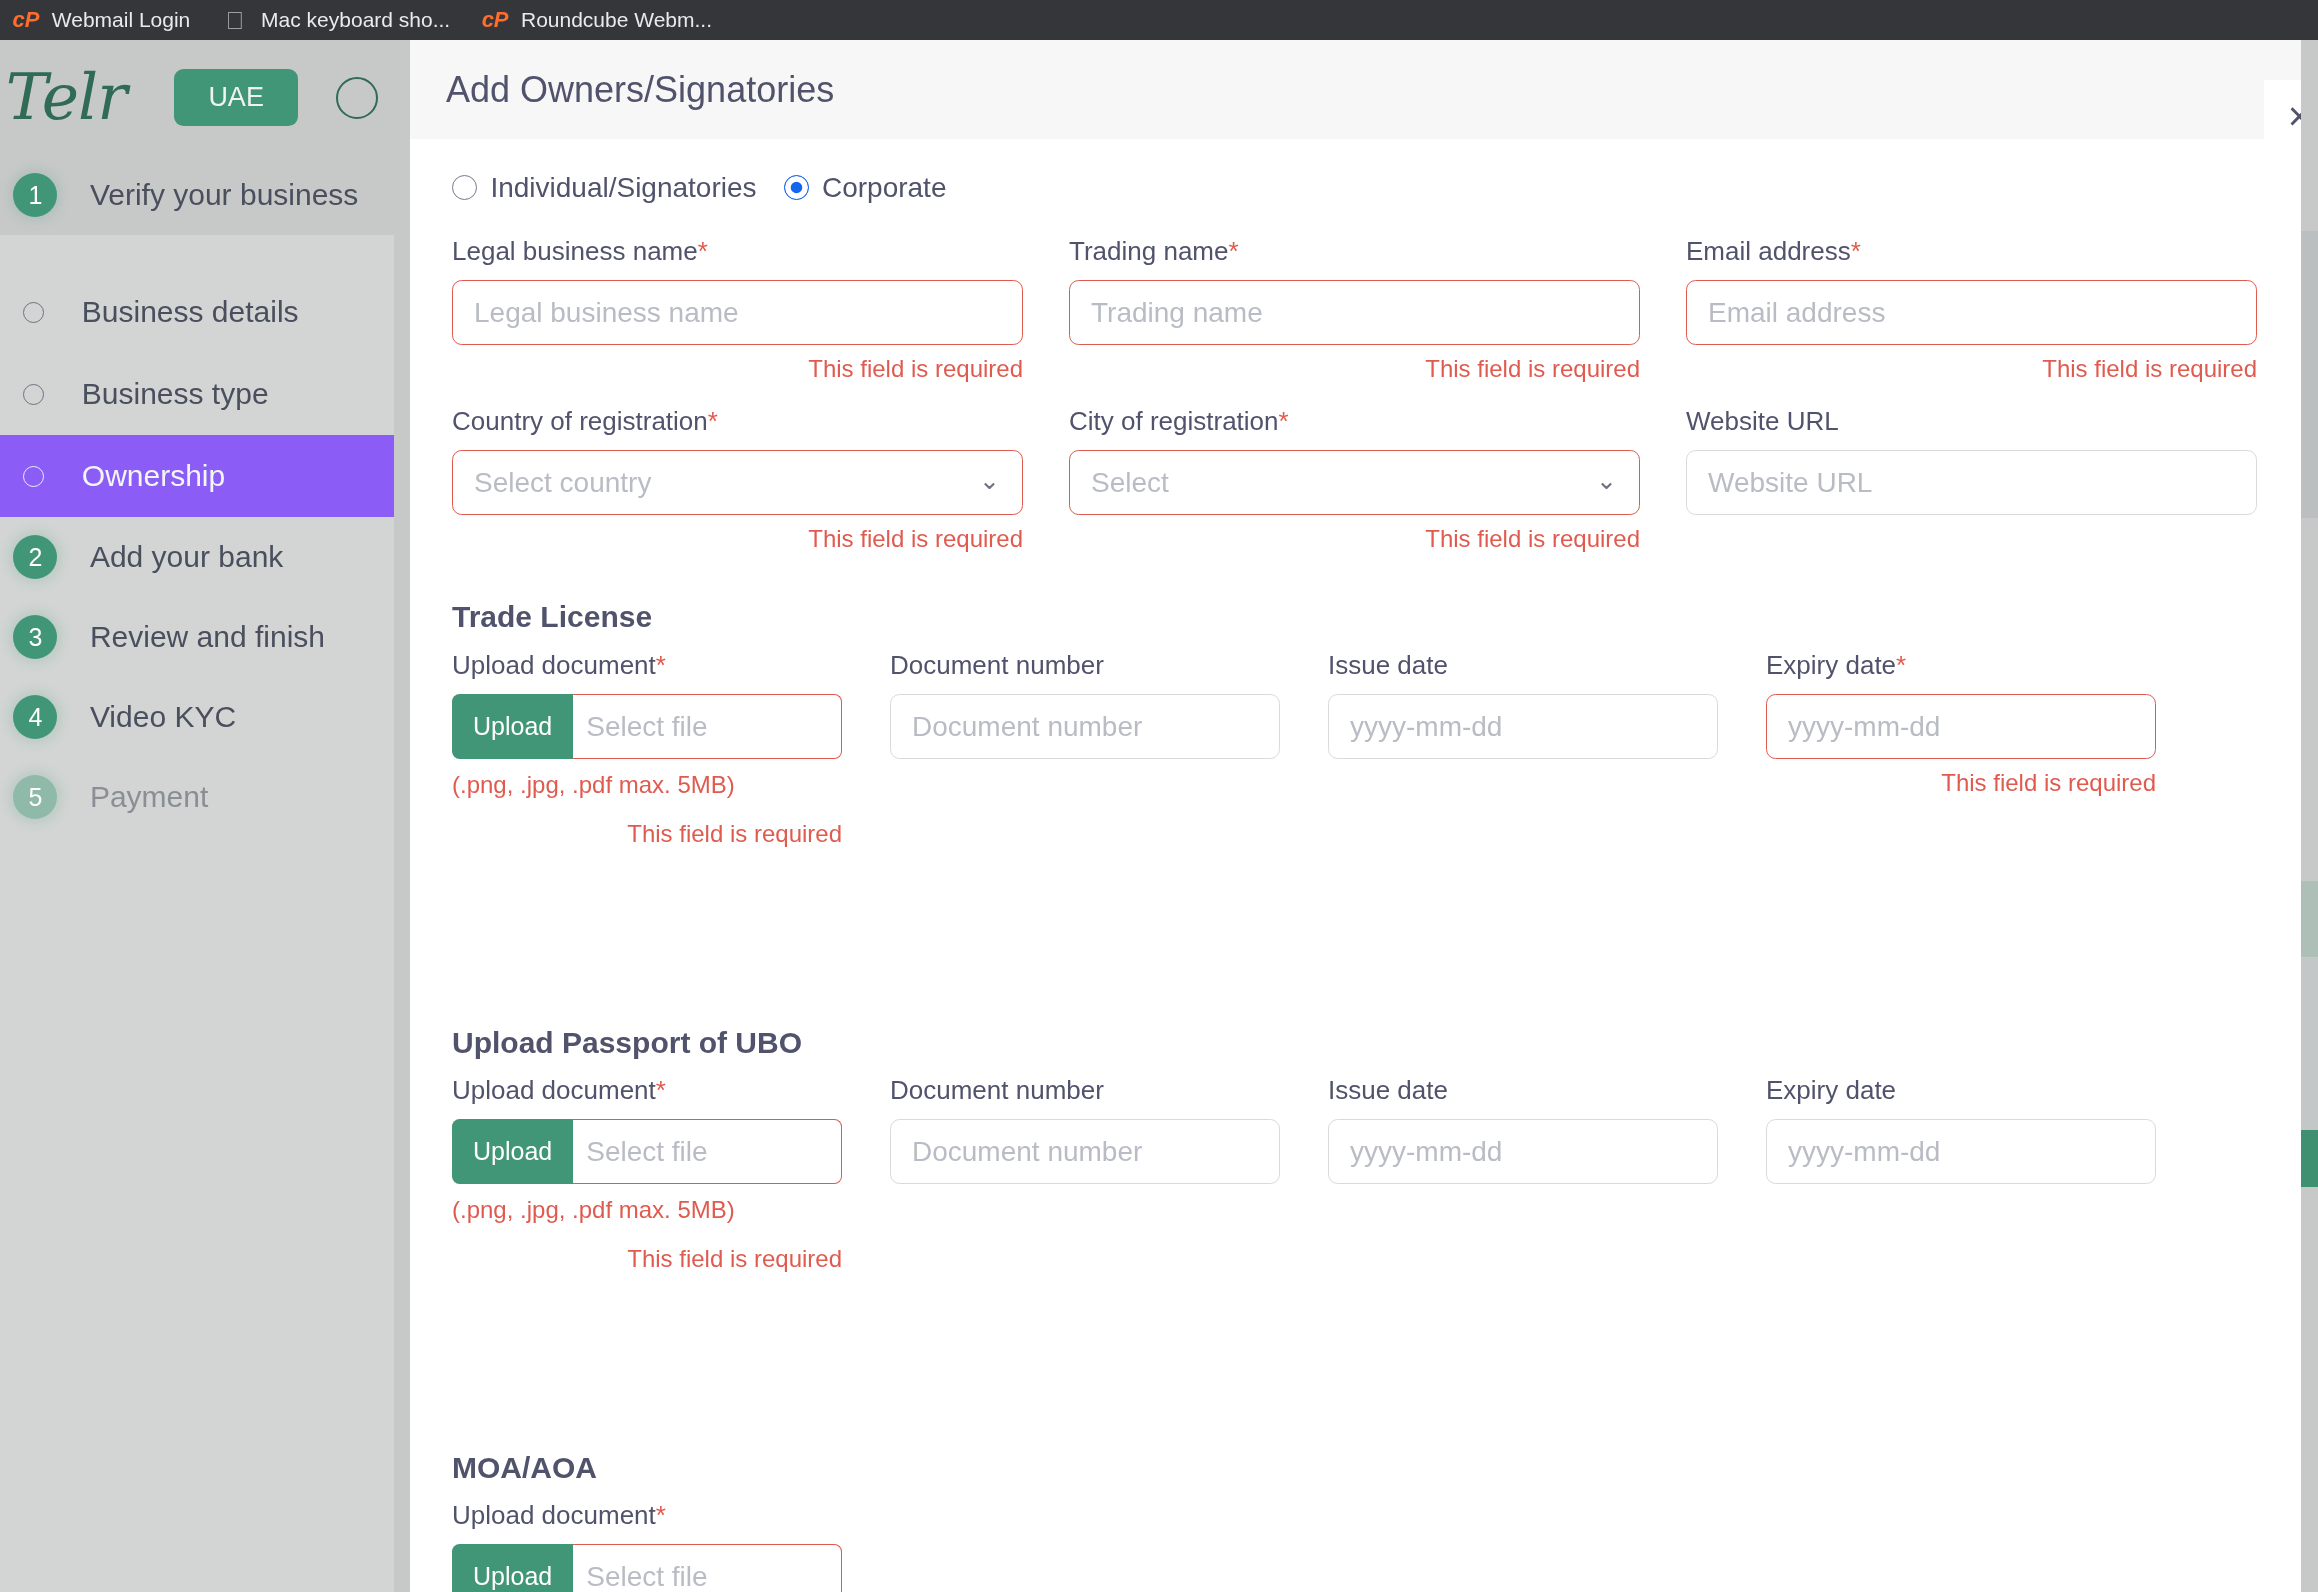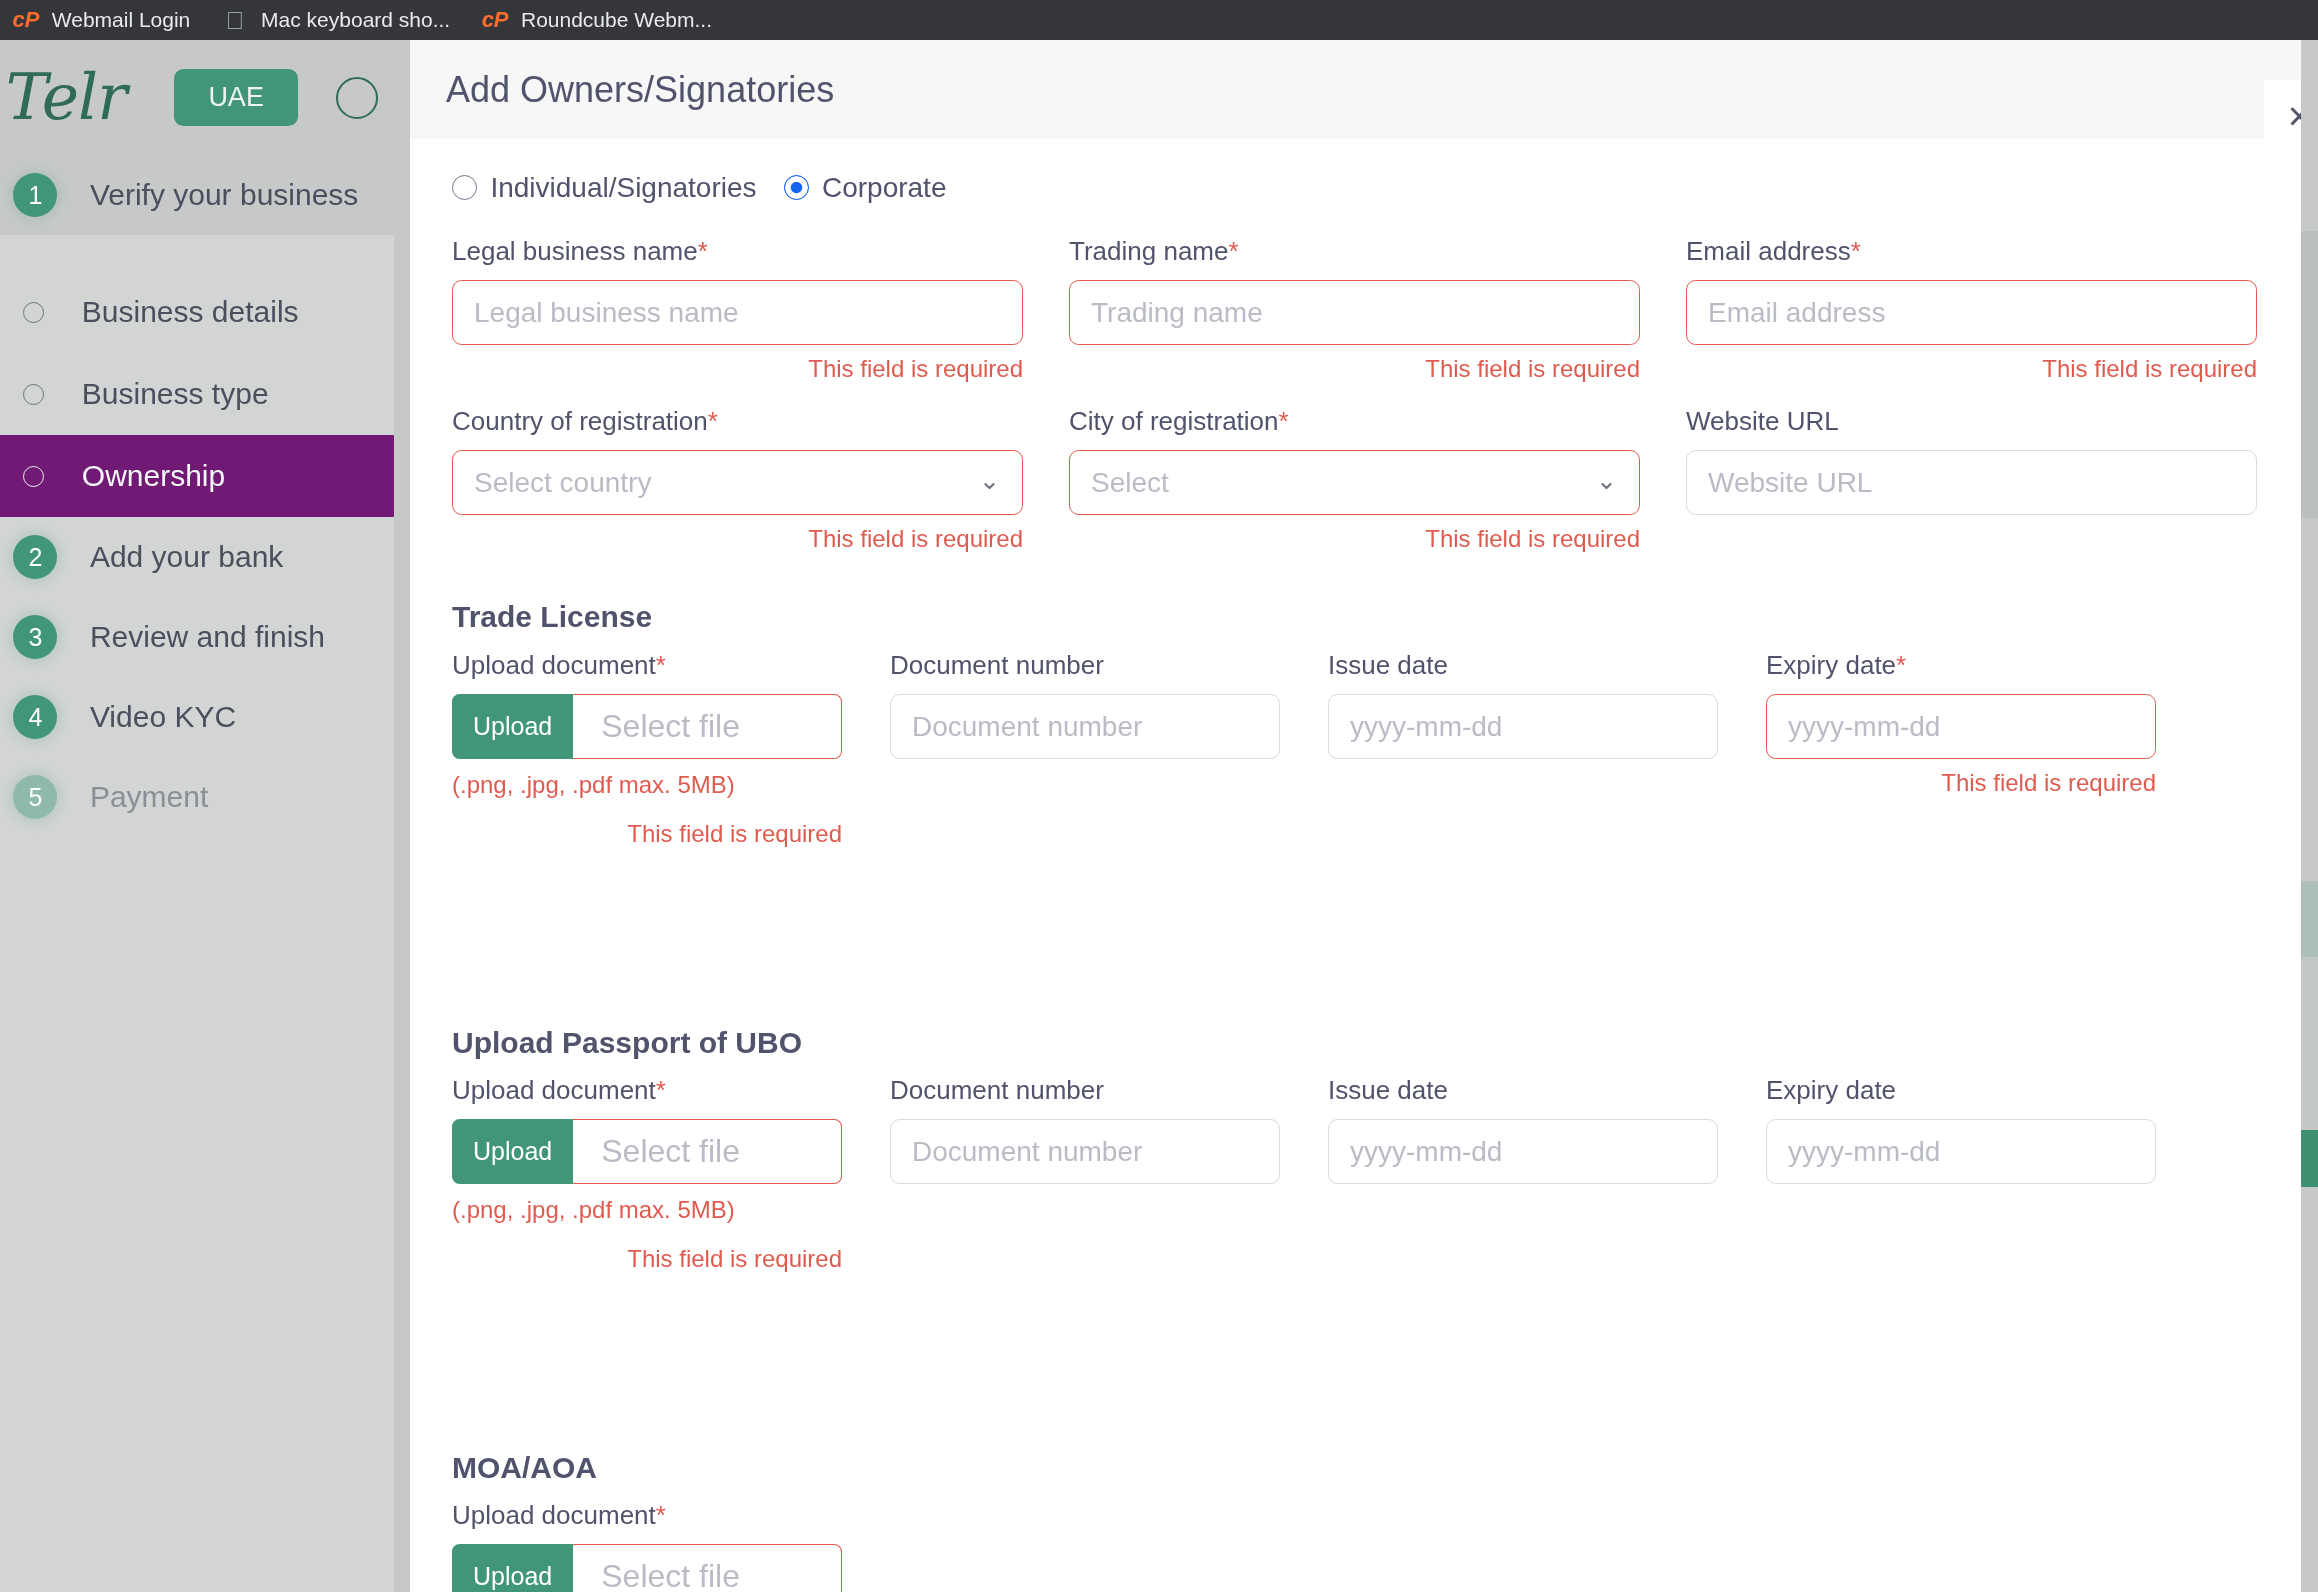--- a/index.html
+++ b/index.html
@@ -74,21 +74,21 @@
   .side-badge.muted { background: #8fb9a8; }
   .side-step.muted-label { color: #8a8f96; }
   .side-sub {
     display: flex; align-items: center; height: 82px;
     padding-left: 19px; gap: 38px; font-size: 30px; color: #4a4f5e;
   }
   .side-sub .ring {
     width: 21px; height: 21px; border-radius: 50%;
     border: 1.9px solid #6d7280; flex: none; margin-left: 3.8px;
   }
-  .side-sub.active { background: #701a75; color: #f2f7f5; }
+  .side-sub.active { background: #8b5cf6; color: #f2f7f5; }
   .side-sub.active .ring { border-color: #eaf3ef; }
   .side-spacer { height: 36px; }
 
   
   .right-sliver { position: absolute; right: 0; top: 0; width: 34px; height: 1552px; }
   .sliver-band { position: absolute; left: 0; width: 34px; }
 
   
   .modal {
     position: absolute; top: 40px; left: 410px;
@@ -152,21 +152,21 @@
   }
   .upload-box { display: flex; height: 65px; }
   .upload-btn {
     background: #419678; color: #fff; font-size: 25px;
     display: flex; align-items: center; justify-content: center;
     padding: 0 21px; border-radius: 7.6px 0 0 7.6px; flex: none; cursor: pointer; text-align: center;
   }
   .upload-file {
     flex: 1; border: 1.9px solid #e05b4f; border-left: none;
     border-radius: 0 7.6px 7.6px 0; display: flex; align-items: center;
-    padding-left: 28px; font-size: 32px; color: #b9bcc4; background: #fff;
+    padding-left: 13px; font-size: 28px; color: #b9bcc4; background: #fff;
   }
   .sec-block { margin-bottom: 25px; }
   .sec-pad { height: 111px; }
 </style>
 </head>
 <body>
 
 <div id="screen">
 
   <div class="tabbar">

